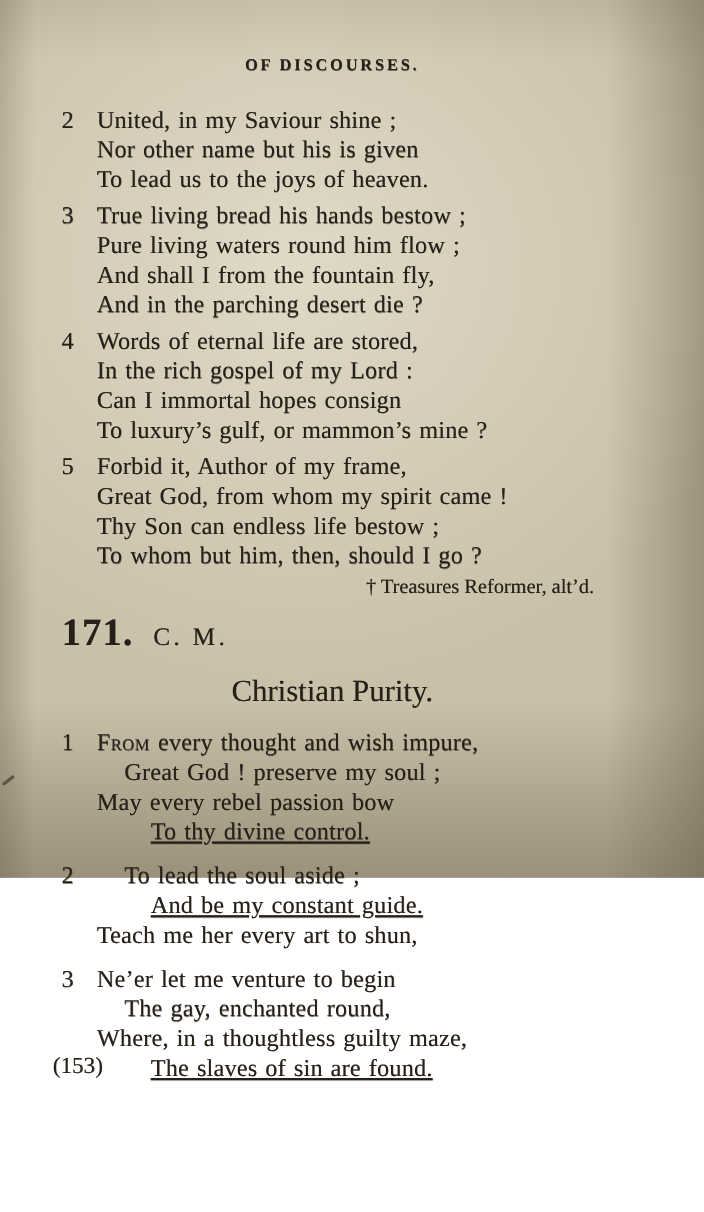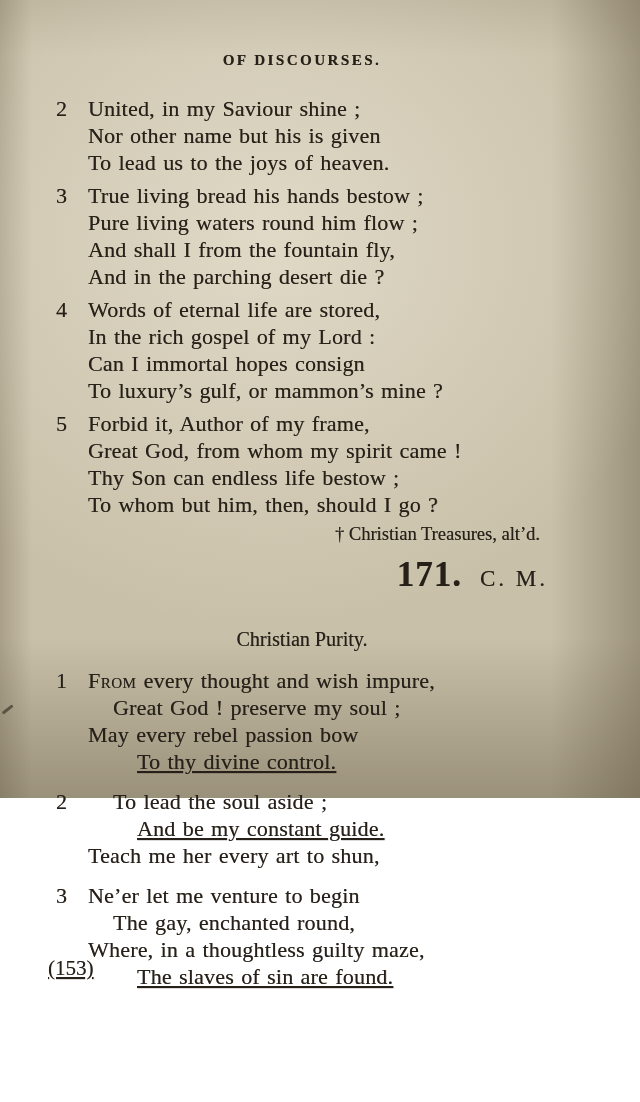--- a/index.html
+++ b/index.html
@@ -32,31 +32,30 @@
   .vnum { position:absolute; left:0; top:0; width:28px; line-height:27px; }
   .vline { line-height:27px; white-space:nowrap; }
   .ind1 { padding-left:25px; }
   .ind2 { padding-left:49px;text-decoration:underline; }
   .smallcaps { font-variant:small-caps; letter-spacing:0.5px; }
   .attribution {
     margin-top:2px; padding-right:8px;
     text-align:right; font-size:18.5px;
   }
   .hymn-heading {
-    margin:10px 0 0 0; text-align:right; line-height:40px; font-weight:normal;
+    margin:10px 0 0 0; text-align:left; line-height:40px; font-weight:normal;
   }
   .hymn-number { font-size:35px; font-weight:700; letter-spacing:1px; }
   .hymn-meter { font-size:23px; letter-spacing:3px; margin-left:12px; }
-  .hymn-title { margin-top:29px; text-align:center; font-size:20px; }
+  .hymn-title { margin-top:14px; text-align:center; font-size:28px; }
   .hymn2 .hymn-body { margin-top:16px; }
   .page-number {
     position:absolute; left:48px; top:956px;
     font-size:21px; color:#262019;
     text-shadow:0.3px 0.3px 0.5px rgba(40,33,24,0.55);
-    text-decoration:underline;
   }
   .edge-mark {
     position:absolute; left:1px; top:708px; width:13px; height:2.5px;
     background:#4a4336; transform:rotate(-38deg); border-radius:2px; opacity:0.8;
   }
 </style>
 </head>
 <body>
 
 <div class="page">
@@ -92,21 +91,21 @@
 
         <div class="verse">
           <span class="vnum">5</span>
           <div class="vline">Forbid it, Author of my frame,</div>
           <div class="vline">Great God, from whom my spirit came !</div>
           <div class="vline">Thy Son can endless life bestow ;</div>
           <div class="vline">To whom but him, then, should I go ?</div>
         </div>
 
       </div>
-      <div class="attribution">† Christian Treasures, alt’d.</div>
+      <div class="attribution">† Treasures Reformer, alt’d.</div>
     </section>
 
     <section class="hymn hymn2">
       <h2 class="hymn-heading">
         <span class="hymn-number">171.</span>
         <span class="hymn-meter">C. M.</span>
       </h2>
       <div class="hymn-title">Christian Purity.</div>
 
       <div class="hymn-body">

